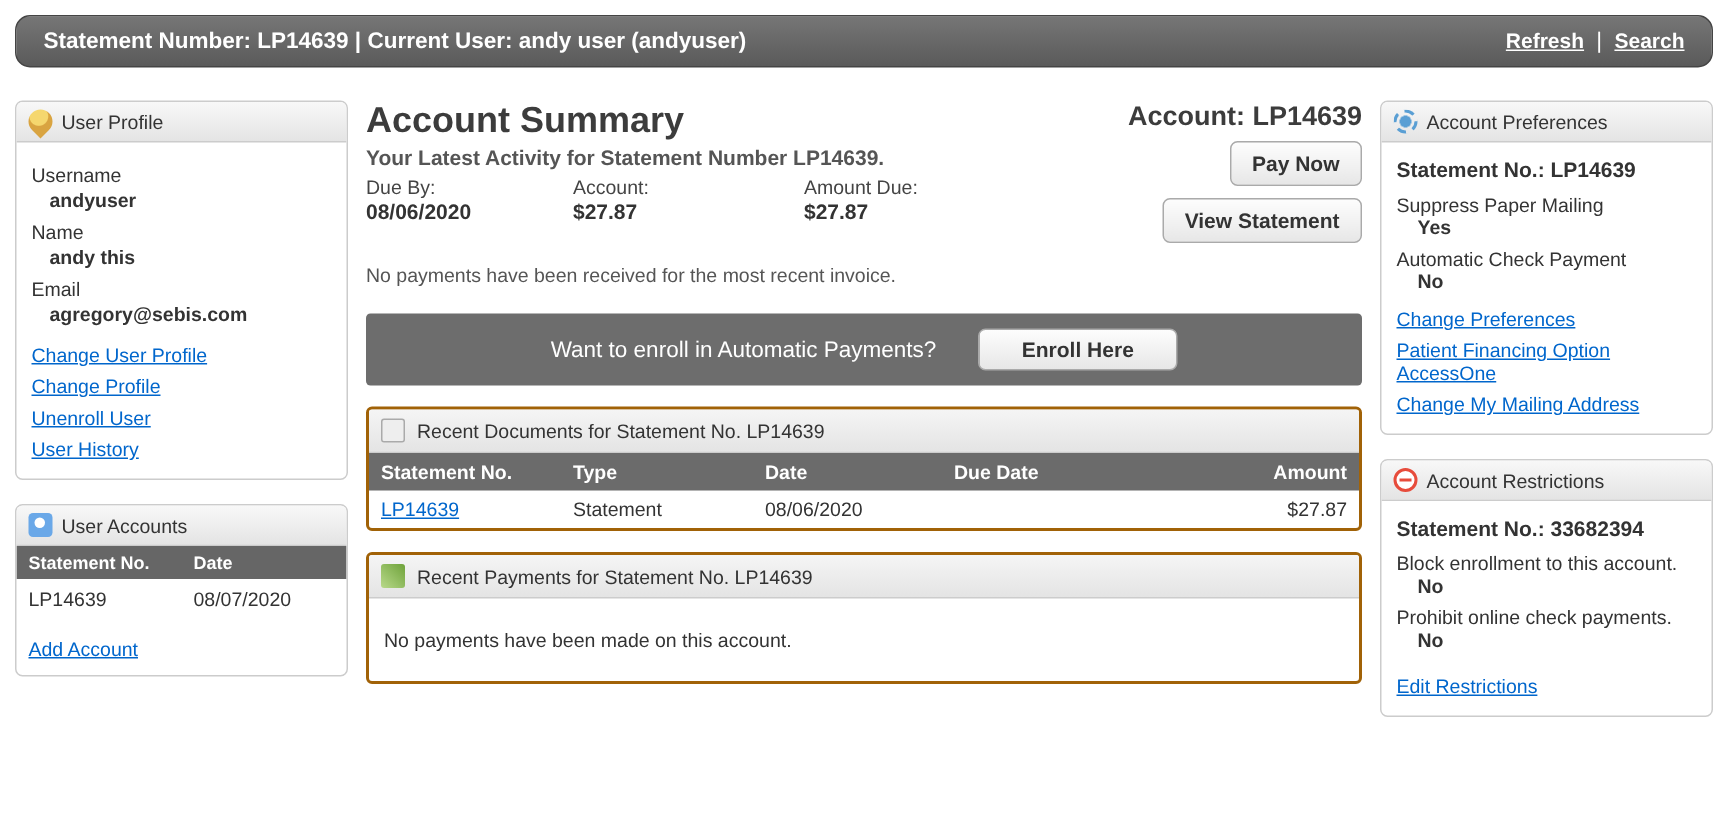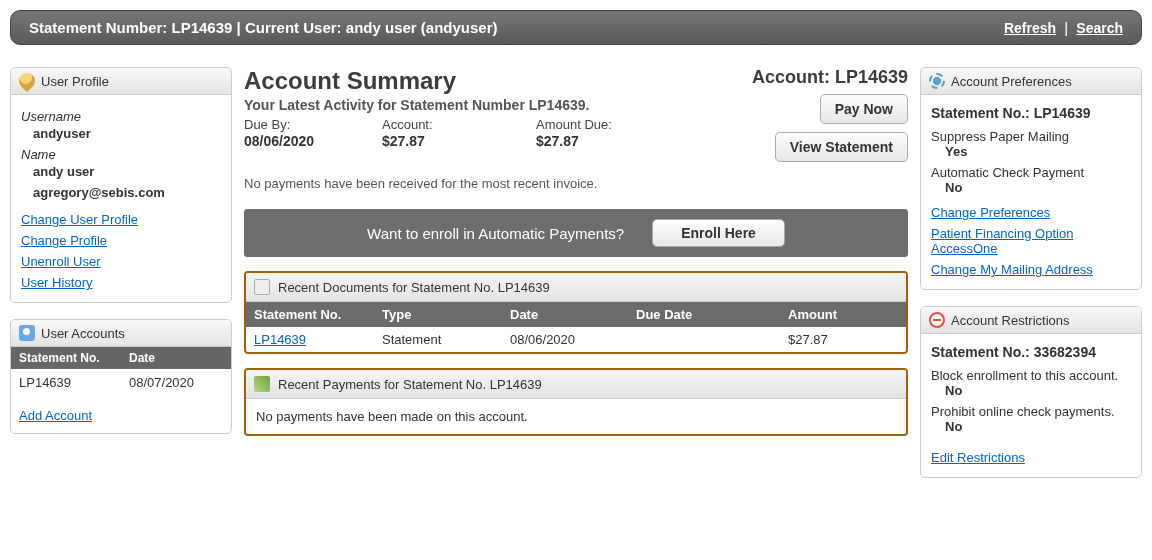--- a/index.html
+++ b/index.html
@@ -13,21 +13,21 @@
     
     .layout { display: flex; gap: 12px; align-items: flex-start; }
     .col-left { width: 222px; flex-shrink: 0; }
     .col-center { flex: 1; min-width: 0; }
     .col-right { width: 222px; flex-shrink: 0; }
     
     
     .panel { border: 1px solid #ccc; border-radius: 5px; margin-bottom: 16px; background: #fff; overflow: hidden; }
     .panel-header { background: linear-gradient(to bottom, #f8f8f8, #e4e4e4); padding: 5px 8px; font-size: 13px; color: #333; border-bottom: 1px solid #ccc; display: flex; align-items: center; gap: 6px; font-weight: 500; }
     .panel-body { padding: 10px 10px 12px 10px; font-size: 13px; }
-    .panel-body .field-label { margin-top: 4px; font-style: italic; }
+    .panel-body .field-label { margin-top: 4px; }
     .panel-body .field-value { margin-left: 12px; font-weight: bold; margin-top: 2px; margin-bottom: 6px; }
     .panel-body a, a.link { color: #0066cc; text-decoration: underline; cursor: pointer; display: inline-block; margin-top: 6px; }
     
     
     .icon { width: 16px; height: 16px; display: inline-block; flex-shrink: 0; }
     .icon-key { background: radial-gradient(circle at 30% 40%, #f5d76e 40%, #d9a441 45%); border-radius: 50% 50% 0 50%; transform: rotate(45deg); }
     .icon-user { background: #6aa8e8; border-radius: 3px; position: relative; }
     .icon-user::after { content:''; position:absolute; top:3px; left:4px; width:7px; height:7px; border-radius:50%; background:#fff; }
     .icon-gear { background: radial-gradient(circle, #5a9fd4 45%, transparent 46%); border: 2px dashed #5a9fd4; border-radius: 50%; }
     .icon-block { background: #fff; border: 2px solid #e74c3c; border-radius: 50%; position: relative; }
@@ -67,22 +67,22 @@
     
     .section { border: 2px solid #a16207; border-radius: 4px; margin-top: 14px; overflow: hidden; }
     .section-header { background: linear-gradient(to bottom,#f5f5f5,#e4e4e4); padding: 6px 8px; border-bottom: 1px solid #ccc; display: flex; align-items: center; gap: 8px; font-size: 13px; color: #333; }
     .table-head { background: #6b6b6b; color: #fff; display: flex; font-weight: bold; font-size: 13px; }
     .table-head > div, .table-row > div { padding: 5px 8px; }
     .table-row { display: flex; font-size: 13px; }
     .th1 { width: 128px; }
     .th2 { width: 128px; }
     .th3 { width: 126px; }
     .th4 { flex: 1; }
-    .th5 { width: 126px; }
-    .section-body { padding: 10px 10px; font-size: 13px; color: #333; }
+    .th5 { width: 126px; text-align: right; }
+    .section-body { padding: 20px 10px; font-size: 13px; color: #333; }
     .section-foot { border-top: 1px solid #ddd; background: #f2f2f2; padding: 6px 8px;}
     .section-foot a { color: #222; text-decoration: underline; cursor: pointer; }
     
     
     .pref-body .stmt-no { font-weight: bold; font-size: 14px; margin-bottom: 8px; }
     .pref-body .lab2 { font-size: 13px; margin-top: 6px;}
     .pref-body .val2 { margin-left: 14px; font-weight: bold; }
     .pref-links a { display: block; margin-top: 6px; }
   </style>
 </head>
@@ -103,21 +103,22 @@
 
     <div class="panel">
       <div class="panel-header">
         <span class="icon icon-key"></span>
         <span>User Profile</span>
       </div>
       <div class="panel-body">
         <div class="field-label">Username</div>
         <div class="field-value">andyuser</div>
         <div class="field-label">Name</div>
-        <div class="field-value">andy user</div>
+        <div class="field-value">andy this</div>
+        <div class="field-label">Email</div>
         <div class="field-value">agregory@sebis.com</div>
         <a class="link">Change User Profile</a><br>
         <a class="link">Change Profile</a><br>
         <a class="link">Unenroll User</a><br>
         <a class="link">User History</a>
       </div>
     </div>
 
     <div class="panel">
       <div class="panel-header">

